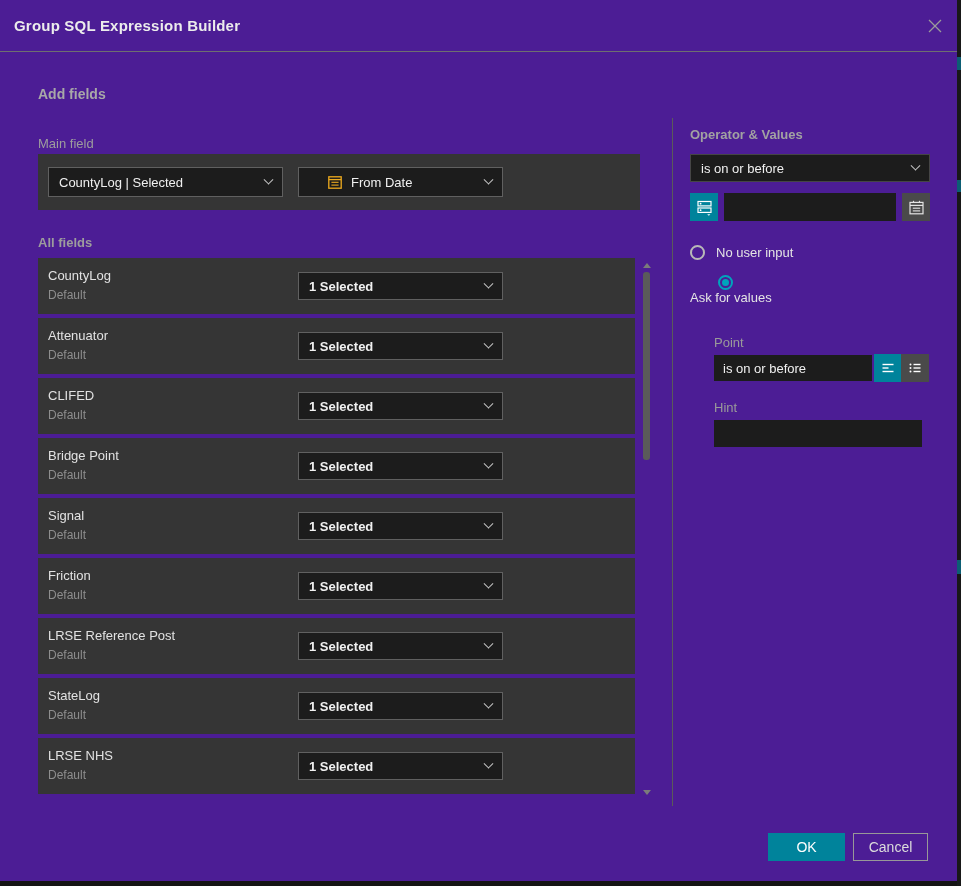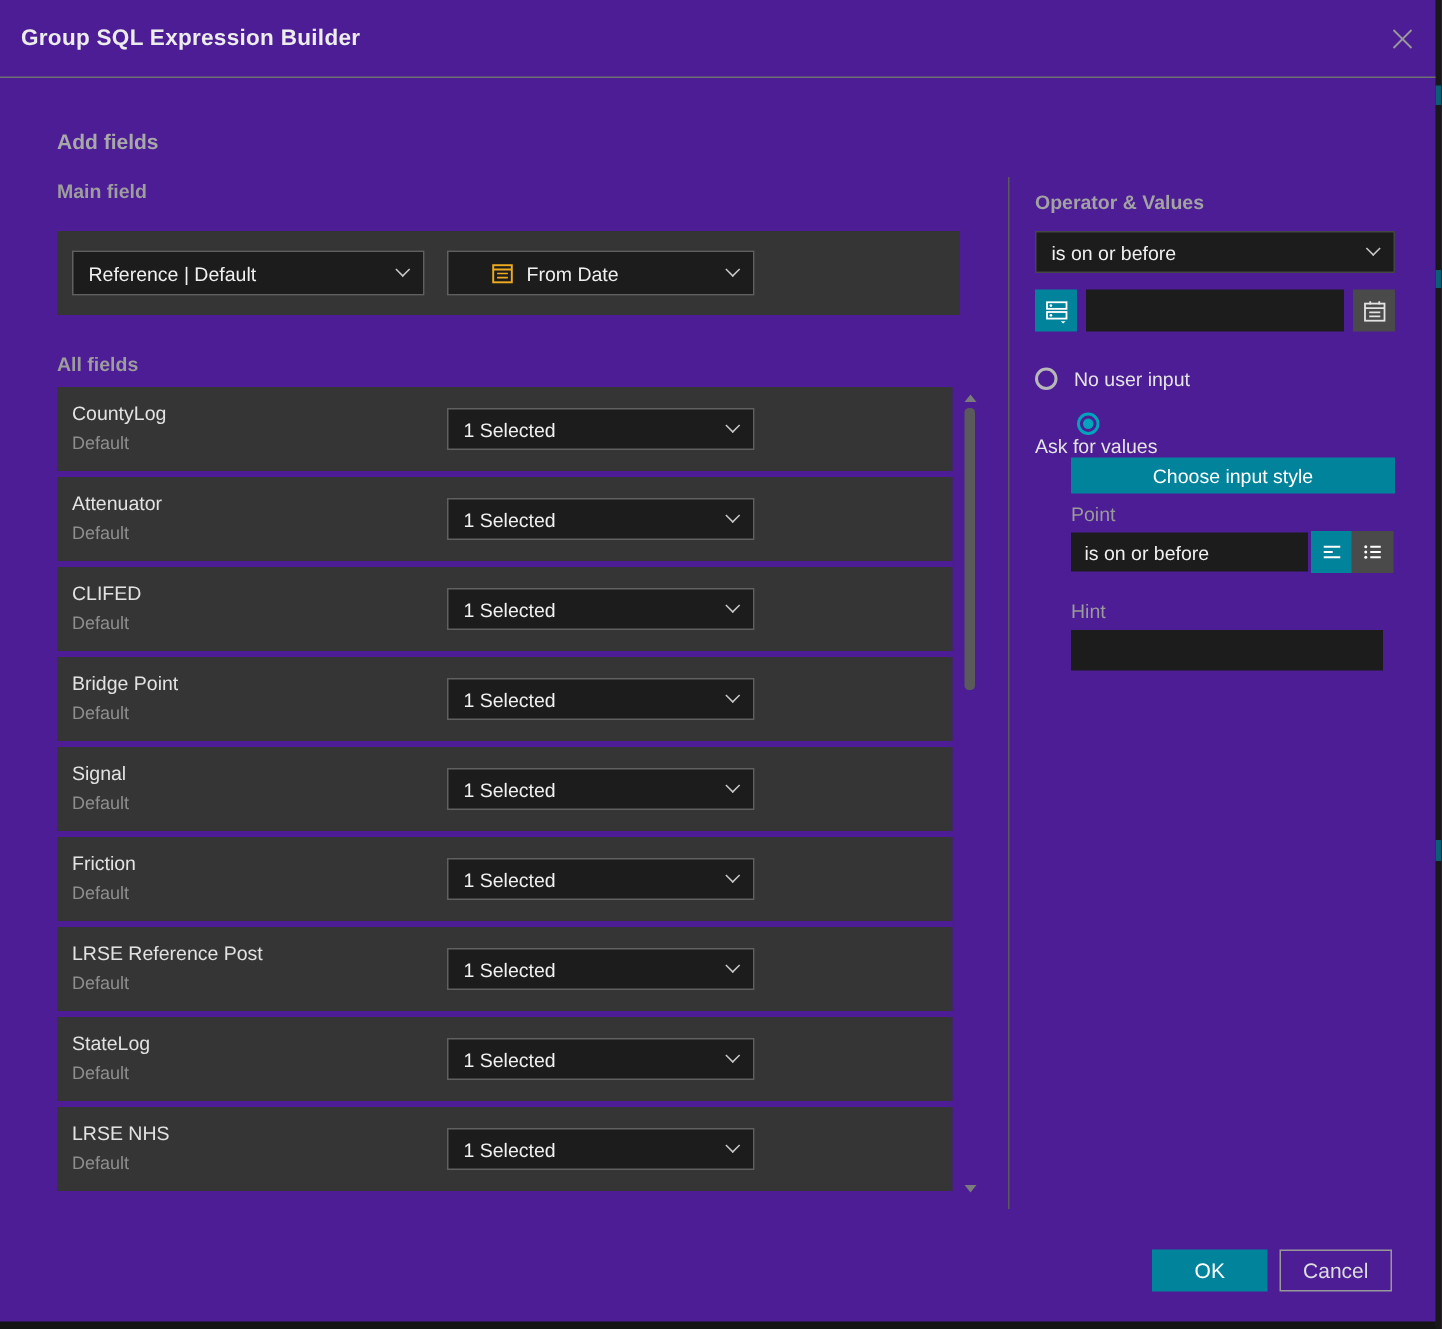--- a/index.html
+++ b/index.html
@@ -23,21 +23,21 @@
   .hdr-title {
     position:absolute; left:14px; top:0; line-height:52px;
     font-size:15px; font-weight:700; color:#ececec; letter-spacing:.2px;
   }
   .close-btn {
     position:absolute; right:12px; top:16px; width:20px; height:20px;
     cursor:pointer; display:flex; align-items:center; justify-content:center;
   }
   
   .h-add    { position:absolute; left:38px; top:86px;  font-size:14px; font-weight:700; color:#a8a8a8; }
-  .h-main   { position:absolute; left:38px; top:120px; font-size:13px; font-weight:700; color:#9d9d9d; }
+  .h-main   { position:absolute; left:38px; top:136px; font-size:13px; font-weight:400; color:#9d9d9d; }
   .h-all    { position:absolute; left:38px; top:235px; font-size:13px; font-weight:700; color:#9d9d9d; }
   .h-opval  { position:absolute; left:690px; top:127px; font-size:13px; font-weight:700; color:#a2a2a2; }
   
   .main-field-card {
     position:absolute; left:38px; top:154px; width:602px; height:56px;
     background:#353535;
   }
   .selectbox {
     background:#1c1c1c; border:1px solid #606060;
     display:flex; align-items:center; height:30px;
@@ -54,21 +54,21 @@
   .sel-field { left:260px; top:13px; width:205px;padding-left:28px; }
   .sel-field .cal { margin-right:8px; display:flex; }
   
   .rows { position:absolute; left:38px; top:258px; width:597px; }
   .row-card {
     position:relative; width:597px; height:56px; margin-bottom:4px;
     background:#353535;
   }
   .row-name { position:absolute; left:10px; top:10px;  font-size:13px; color:#e2e2e2; }
   .row-sub  { position:absolute; left:10px; top:30px; font-size:12px; color:#8e8e8e; }
-  .row-card .selectbox { left:260px; top:14px; width:205px; height:28px; }
+  .row-card .selectbox { left:260px; top:14px; width:205px; height:28px;font-weight:bold; }
   
   .sb-up, .sb-down {
     position:absolute; width:0; height:0; border-left:4px solid transparent;
     border-right:4px solid transparent;
   }
   .sb-up   { left:643px; top:263px; border-bottom:5px solid #7b7b7b; }
   .sb-down { left:643px; top:790px; border-top:5px solid #7b7b7b; }
   .sb-thumb {
     position:absolute; left:643px; top:272px; width:7px; height:188px;
     background:#5a5a5a; border-radius:3px; cursor:pointer;
@@ -161,21 +161,21 @@
     </div>
   </div>
 
   <div class="h-add">Add fields</div>
   <div class="h-main">Main field</div>
   <div class="h-all">All fields</div>
   <div class="h-opval">Operator &amp; Values</div>
 
   <div class="main-field-card">
     <div class="selectbox sel-layer">
-      <span class="txt">Reference | Default</span>
+      <span class="txt">CountyLog | Selected</span>
       <span class="chev"></span>
     </div>
     <div class="selectbox sel-field">
       <span class="cal">
         <svg width="16" height="16" viewBox="0 0 16 16">
           <rect x="1.8" y="2.8" width="12.4" height="11.4" fill="none" stroke="var(--gold)" stroke-width="1.3"></rect>
           <line x1="1.8" y1="5.6" x2="14.2" y2="5.6" stroke="var(--gold)" stroke-width="1.3"></line>
           <line x1="4.4" y1="8.3" x2="11.6" y2="8.3" stroke="var(--gold)" stroke-width="1.1"></line>
           <line x1="4.4" y1="11.1" x2="11.6" y2="11.1" stroke="var(--gold)" stroke-width="1.1"></line>
         </svg>
@@ -310,21 +310,20 @@
       </span>
     <span class="radio-label">No user input</span>
   </div>
   <div class="radio-row r2">
     <span class="radio-circ sel">
         <span class="dot"></span>
       </span>
     <span class="radio-label">Ask for values</span>
   </div>
 
-  <div class="btn-inputstyle">Choose input style</div>
 
   <div class="lbl-label">Point</div>
   <input class="label-input" value="is on or before" style="">
   <div class="icon-btn btn-style-single">
     <span>
       <svg width="16" height="16" viewBox="0 0 16 16">
         <line x1="2.5" y1="4.5" x2="13.5" y2="4.5" stroke="#fff" stroke-width="1.4"></line>
         <line x1="2.5" y1="8" x2="8.5" y2="8" stroke="#fff" stroke-width="1.4"></line>
         <line x1="2.5" y1="11.5" x2="13.5" y2="11.5" stroke="#fff" stroke-width="1.4"></line>
       </svg>

